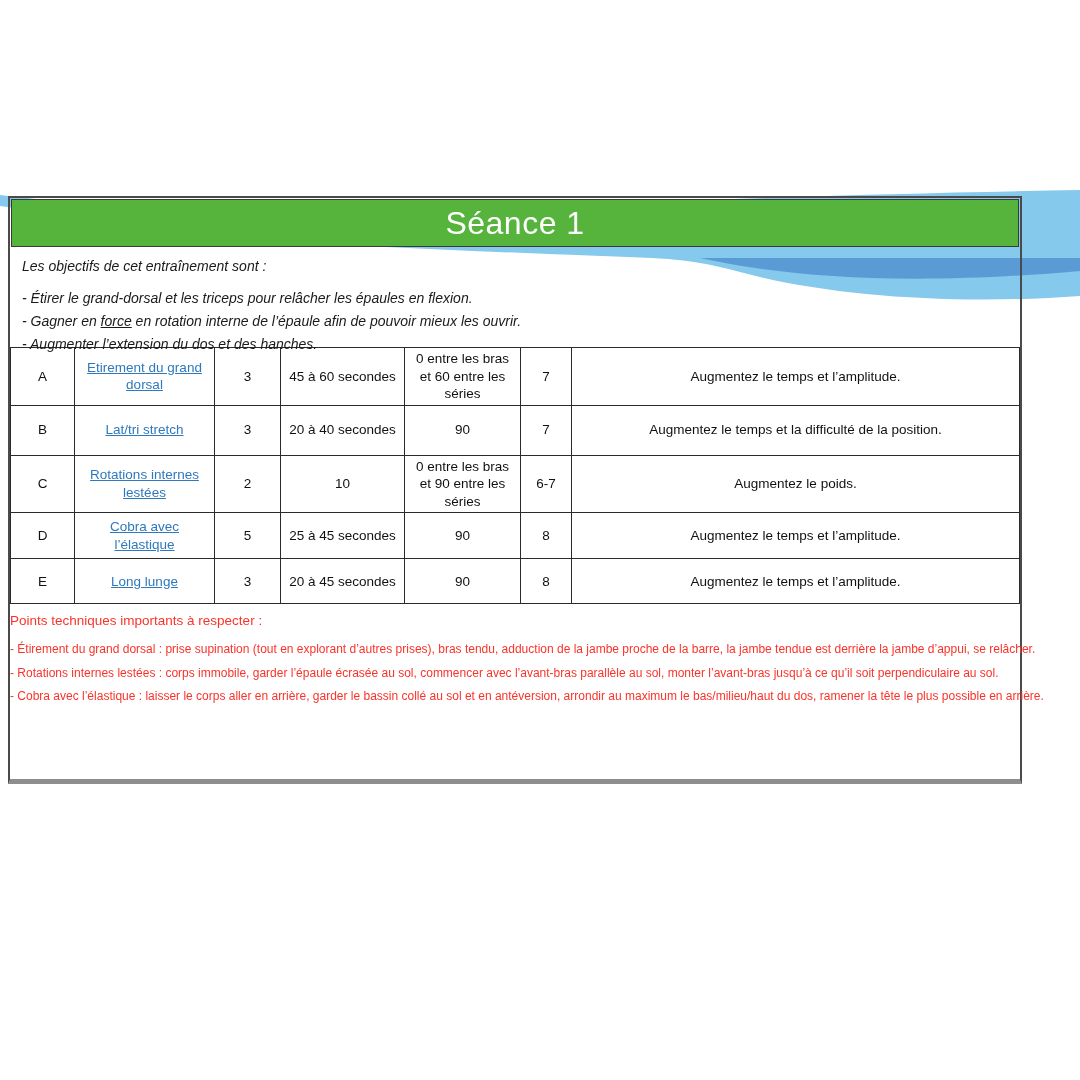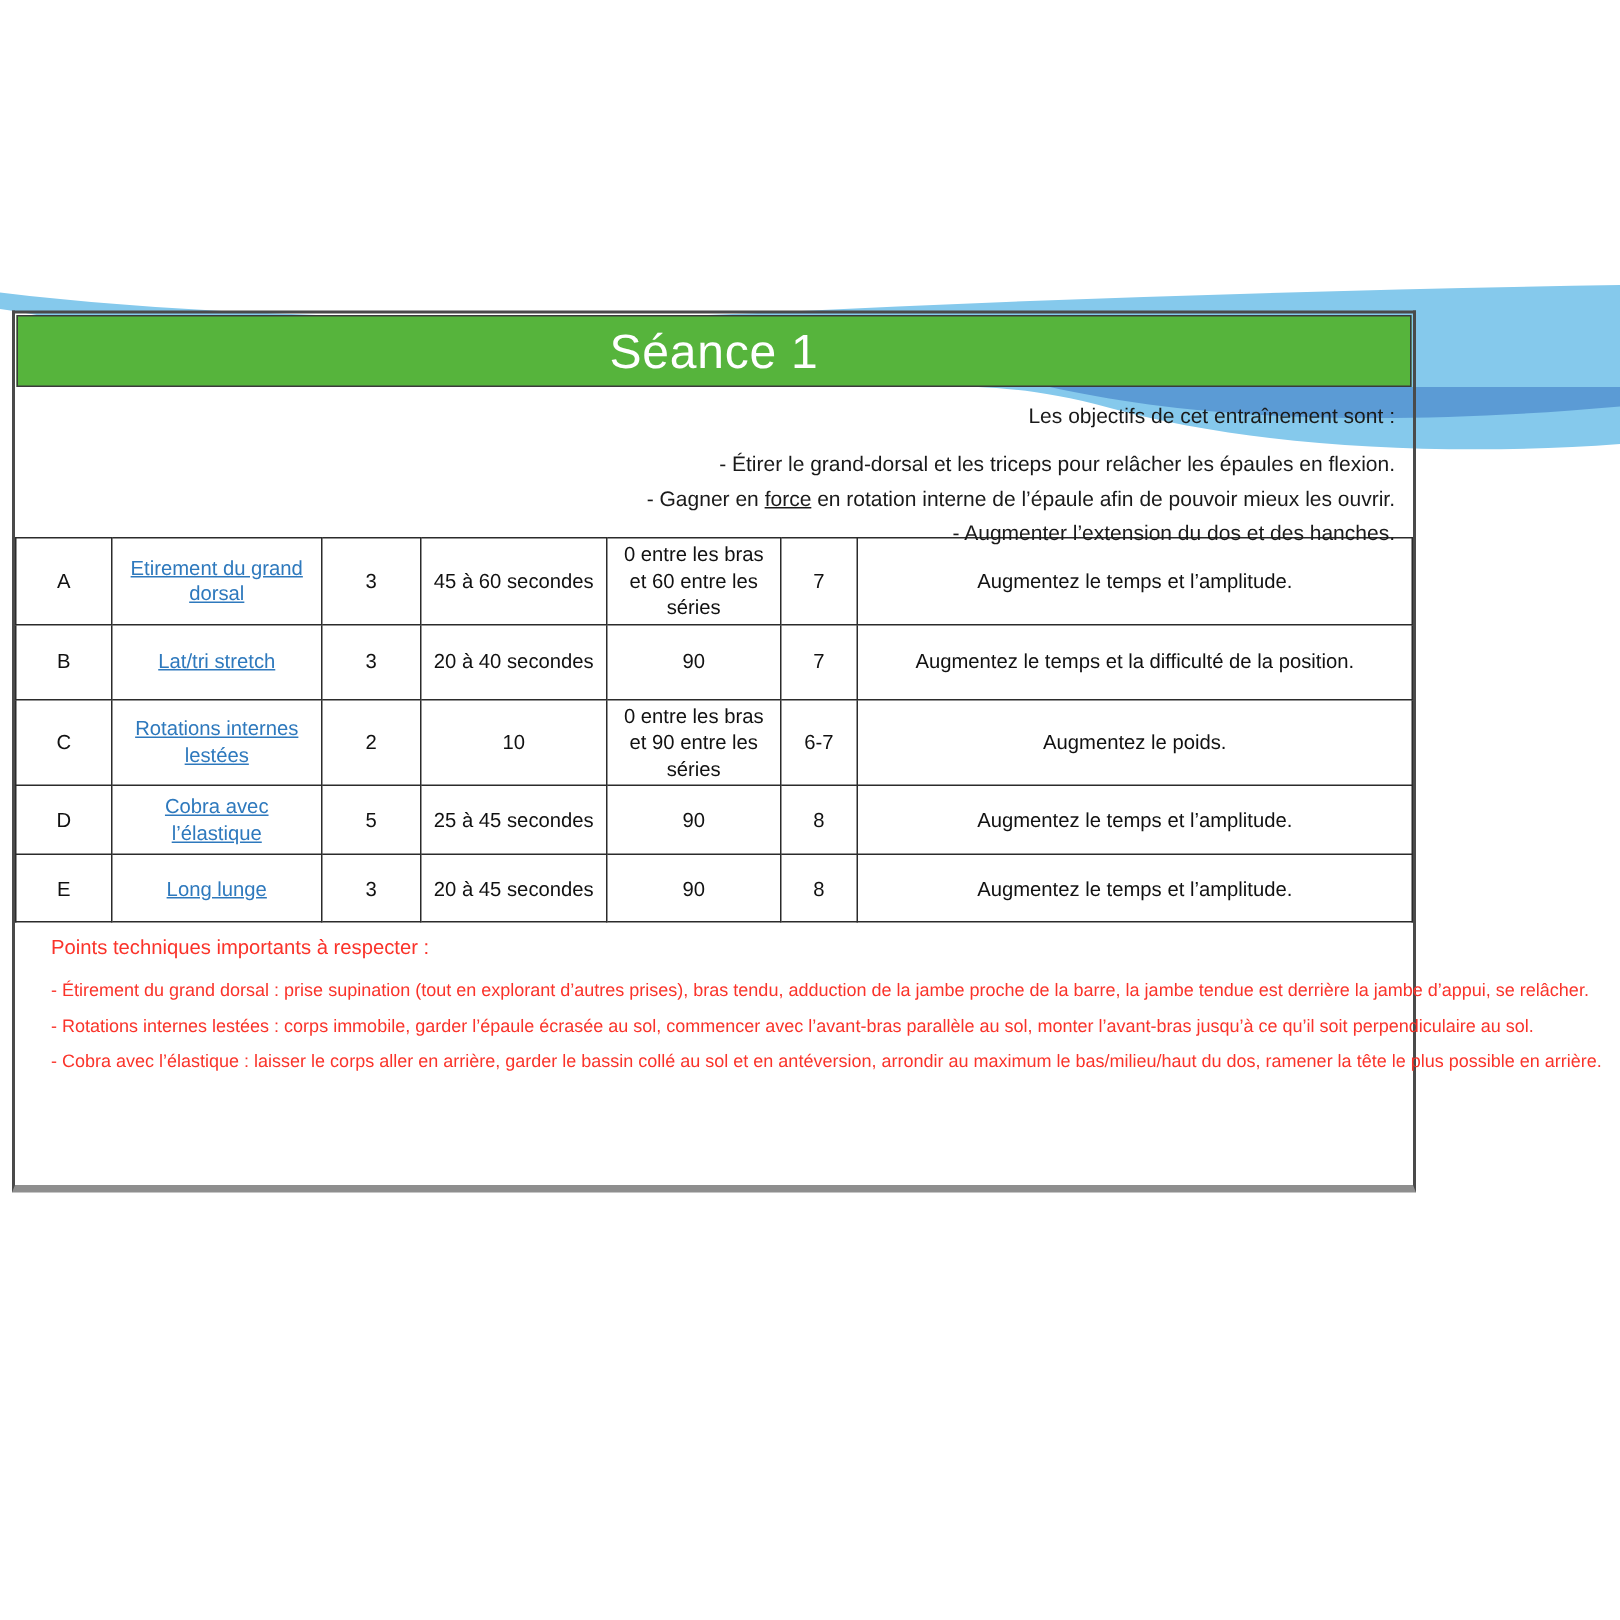--- a/index.html
+++ b/index.html
@@ -13,22 +13,22 @@
     font-family: "Liberation Sans", sans-serif;
   }
   .wave-svg {
     position: absolute;
     top: 0; left: 0;
     width: 1080px; height: 330px;
     z-index: 1;
   }
   .content-box {
     position: absolute;
-    left: 8px; top: 207px;
-    width: 936px;
+    left: 8px; top: 196px;
+    width: 1014px;
     height: 588px;
     border: 2px solid #4a4a4a;
     border-bottom: 5px solid #8e8e8e;
     z-index: 2;
     background: transparent;
   }
   .title-bar {
     margin: 1px;
     height: 48px;
     background: #56B43C;
@@ -39,23 +39,23 @@
   }
   .title-bar .title-text {
     color: #ffffff;
     font-size: 32px;
     font-weight: 400;
     letter-spacing: 0.5px;
   }
   .objectives {
     padding: 10px 12px 6px 12px;
     height: 99px;
+    font-style: italic;
     font-size: 14px;
     color: #1a1a1a;
-    text-align: right;
   }
   .objectives .intro { margin-bottom: 16px; }
   .objectives .obj-line { margin-bottom: 7px; }
   .objectives .underline { text-decoration: underline; }
   table.workout {
     width: 100%;
     border-collapse: collapse;
     table-layout: fixed;
     background: transparent;
   }
@@ -81,21 +81,21 @@
   tr.row-c { height: 55px; }
   tr.row-d { height: 46px; }
   tr.row-e { height: 45px; }
   a.ex-link {
     color: #2E79BD;
     text-decoration: underline;
     cursor: pointer;
     margin-top: 35px;
   }
   .notes {
-    padding: 9px 24px;
+    padding: 9px 0;
     color: #FA332A;
   }
   .notes .notes-title { font-size: 13.5px; margin-bottom: 14px; }
   .notes .note-line { font-size: 12px; margin-bottom: 9.5px; white-space: nowrap; }
 </style>
 </head>
 <body>
 
 <div class="page">
 

